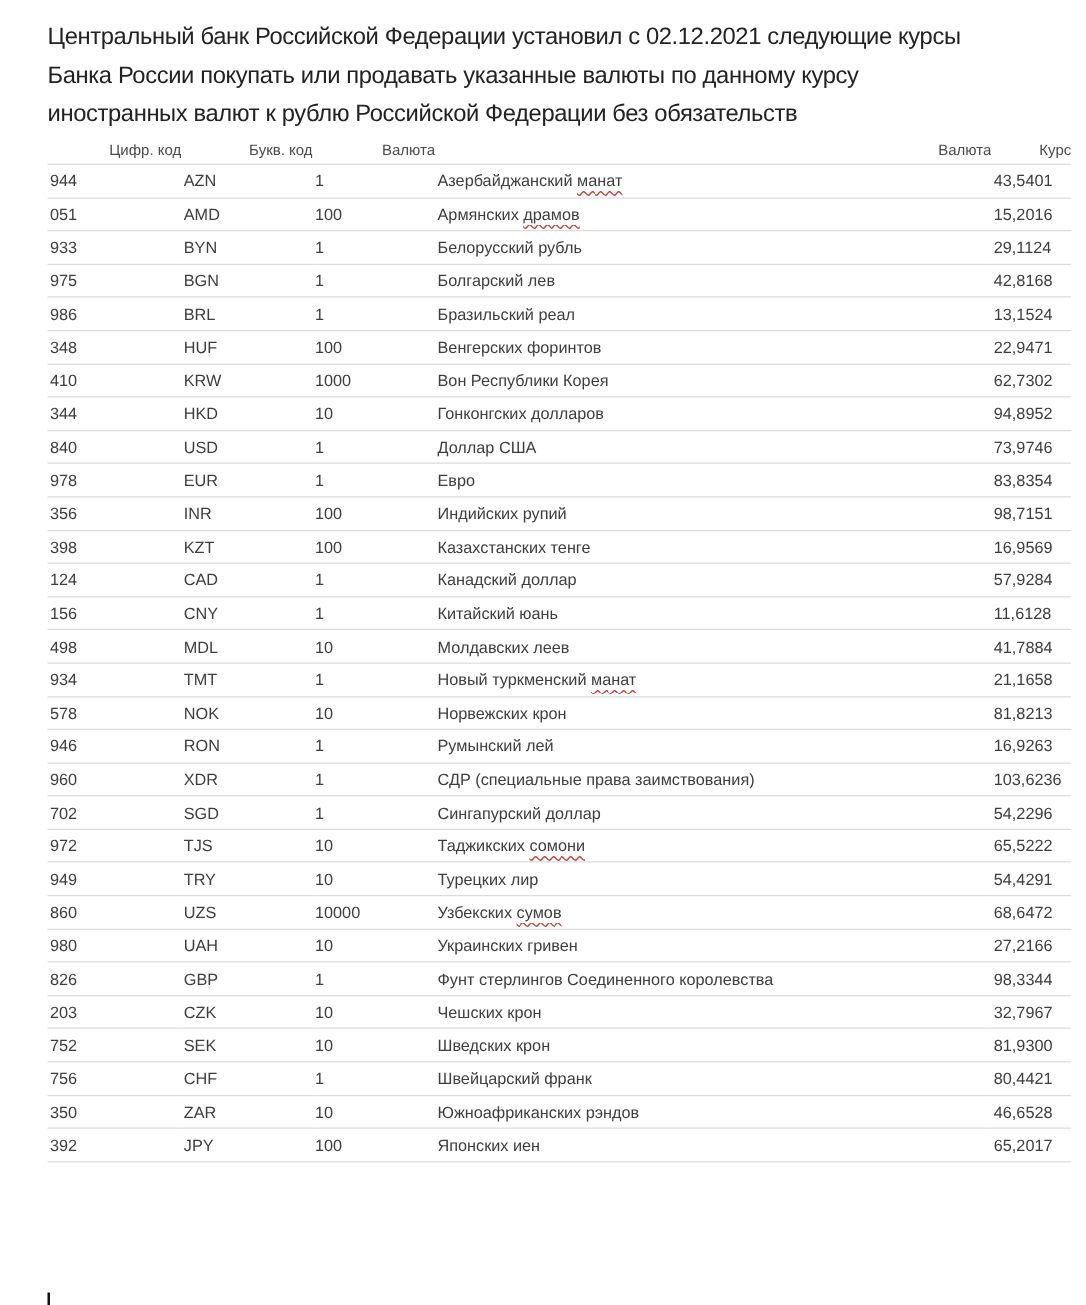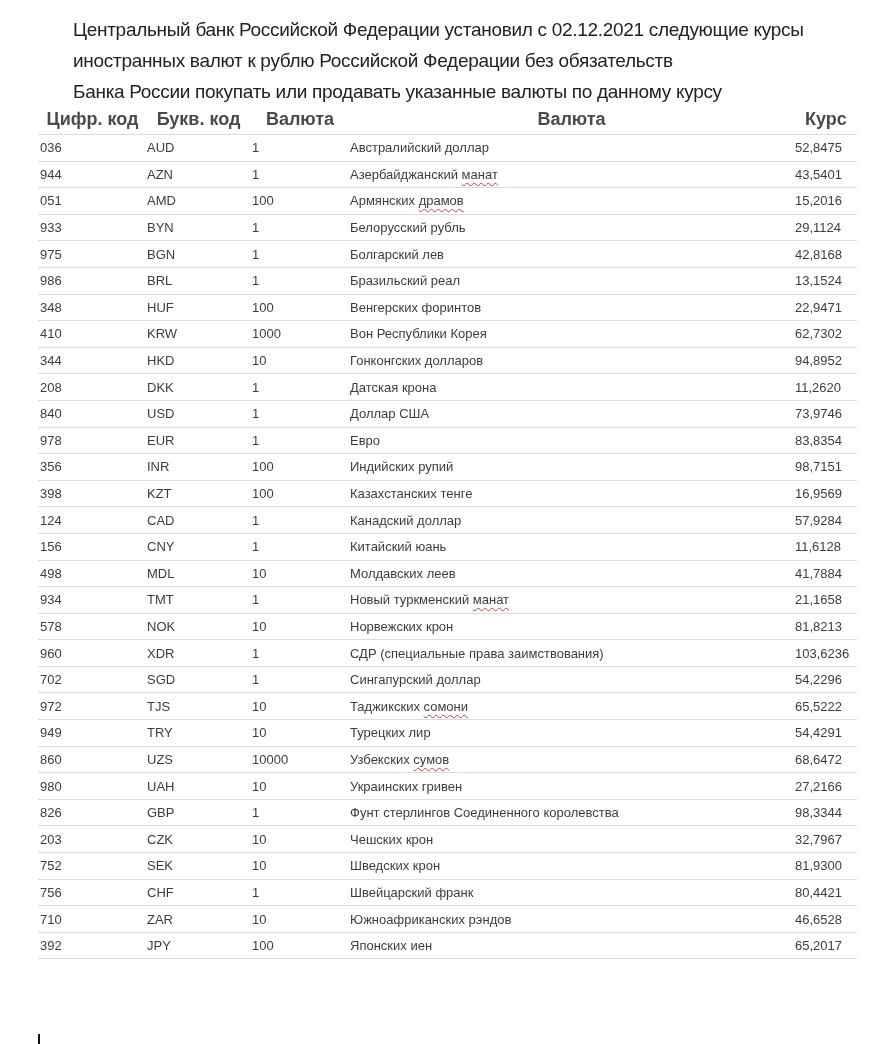--- a/index.html
+++ b/index.html
@@ -18,38 +18,37 @@
     background: #fff;
     box-sizing: border-box;
     padding: 14px 12px 0 38px;
   }
   .doc-title {
     color: var(--title, #222);
     font-size: 19px;
     line-height: 31px;
     letter-spacing: -0.3px;
     white-space: nowrap;
-    margin-left: 35px;
   }
   table.rates {
     border-collapse: collapse;
     table-layout: fixed;
     width: 819px;
     margin-top: 2px;
   }
   col.c1 { width: 107px; }
   col.c2 { width: 105px; }
   col.c3 { width: 98px; }
   col.c4 { width: 445px; }
   col.c5 { width: 64px; }
   table.rates th {
-    font-weight: 700;
-    font-size: 18px;
+    font-weight: 400;
+    font-size: 12px;
     color: var(--header-text, #4a4a4a);
-    text-align: center;
+    text-align: right;
     vertical-align: bottom;
     height: 18px;
     padding: 0 0 4px 2px;
     border-bottom: 1px solid var(--row-border, #dcdcdc);
     white-space: nowrap;
     overflow: hidden;
   }
   table.rates td {
     font-size: 13px;
     color: var(--text, #3d3d3d);
@@ -78,22 +77,22 @@
     height: 10px;
     background: #111;
   }
 </style>
 </head>
 <body>
 
 <div class="page">
   <div>
     <div class="doc-title">Центральный банк Российской Федерации установил с 02.12.2021 следующие курсы</div>
+    <div class="doc-title">Банка России покупать или продавать указанные валюты по данному курсу</div>
     <div class="doc-title">иностранных валют к рублю Российской Федерации без обязательств</div>
-    <div class="doc-title">Банка России покупать или продавать указанные валюты по данному курсу</div>
   </div>
 
   <table class="rates">
     <colgroup>
       <col class="c1">
         <col class="c2">
         <col class="c3">
         <col class="c4">
         <col class="c5">
     </colgroup>
@@ -101,27 +100,20 @@
       <tr>
         <th>Цифр. код</th>
         <th>Букв. код</th>
         <th>Валюта</th>
         <th>Валюта</th>
         <th>Курс</th>
       </tr>
     </thead>
     <tbody>
         <tr>
-    <td>036</td>
-    <td>AUD</td>
-    <td>1</td>
-    <td><span>Австралийский доллар</span></td>
-    <td>52,8475</td>
-  </tr>
-        <tr>
     <td>944</td>
     <td>AZN</td>
     <td>1</td>
     <td><span>Азербайджанский </span><span class="squiggle">манат</span></td>
     <td>43,5401</td>
   </tr>
         <tr>
     <td>051</td>
     <td>AMD</td>
     <td>100</td>
@@ -164,27 +156,20 @@
     <td>62,7302</td>
   </tr>
         <tr>
     <td>344</td>
     <td>HKD</td>
     <td>10</td>
     <td><span>Гонконгских долларов</span></td>
     <td>94,8952</td>
   </tr>
         <tr>
-    <td>208</td>
-    <td>DKK</td>
-    <td>1</td>
-    <td><span>Датская крона</span></td>
-    <td>11,2620</td>
-  </tr>
-        <tr>
     <td>840</td>
     <td>USD</td>
     <td>1</td>
     <td><span>Доллар США</span></td>
     <td>73,9746</td>
   </tr>
         <tr>
     <td>978</td>
     <td>EUR</td>
     <td>1</td>
@@ -232,20 +217,27 @@
     <td>1</td>
     <td><span>Новый туркменский </span><span class="squiggle">манат</span></td>
     <td>21,1658</td>
   </tr>
         <tr>
     <td>578</td>
     <td>NOK</td>
     <td>10</td>
     <td><span>Норвежских крон</span></td>
     <td>81,8213</td>
+  </tr>
+        <tr>
+    <td>946</td>
+    <td>RON</td>
+    <td>1</td>
+    <td><span>Румынский лей</span></td>
+    <td>16,9263</td>
   </tr>
         <tr>
     <td>960</td>
     <td>XDR</td>
     <td>1</td>
     <td><span>СДР (специальные права заимствования)</span></td>
     <td>103,6236</td>
   </tr>
         <tr>
     <td>702</td>
@@ -304,21 +296,21 @@
     <td>81,9300</td>
   </tr>
         <tr>
     <td>756</td>
     <td>CHF</td>
     <td>1</td>
     <td><span>Швейцарский франк</span></td>
     <td>80,4421</td>
   </tr>
         <tr>
-    <td>710</td>
+    <td>350</td>
     <td>ZAR</td>
     <td>10</td>
     <td><span>Южноафриканских рэндов</span></td>
     <td>46,6528</td>
   </tr>
         <tr>
     <td>392</td>
     <td>JPY</td>
     <td>100</td>
     <td><span>Японских иен</span></td>

